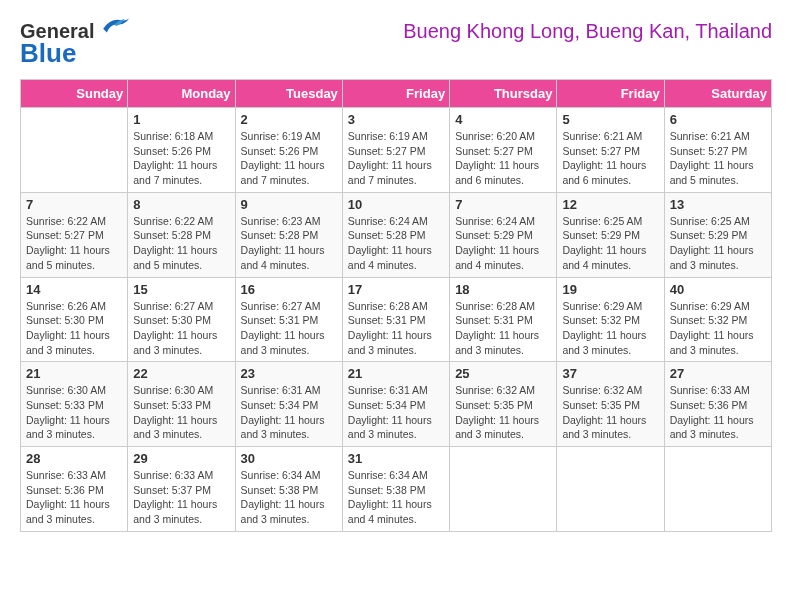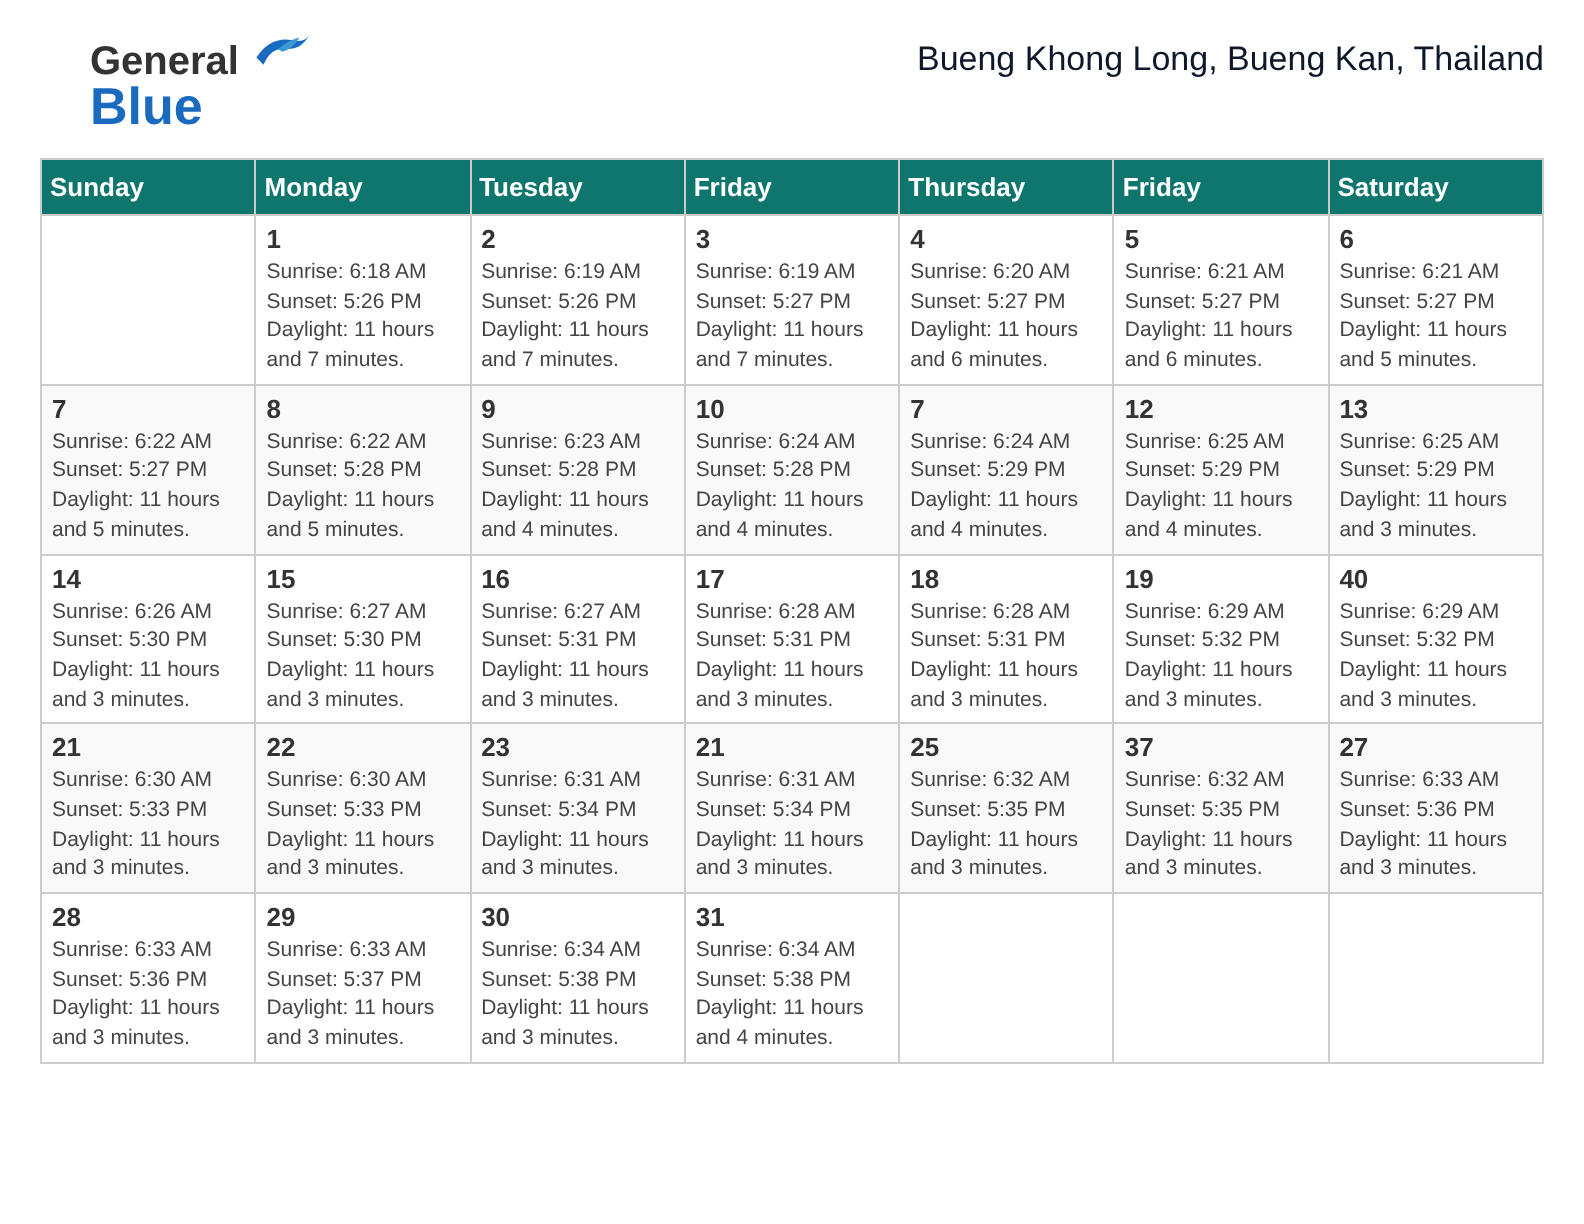--- a/index.html
+++ b/index.html
@@ -13,50 +13,49 @@
     .header {
       display: flex;
       justify-content: space-between;
       align-items: flex-start;
       margin-bottom: 10px;
     }
     .logo {
       display: flex;
       flex-direction: column;
       align-items: flex-start;
-      margin-left: 25px;
     }
     .logo-bird {
       width: 36px;
       height: 28px;
       margin-left: 55px;
       margin-top: -42px;
     }
     .title-section {
       text-align: right;
     }
     .month-year {
       font-size: 32px;
       color: #333;
       font-weight: normal;
     }
     .location {
-      font-size: 17px;
-      color: #0f172a;
+      font-size: 20px;
+      color: #a21caf;
     }
     .calendar {
       width: 100%;
       border-collapse: collapse;
       font-size: 11px;
     }
     .calendar th {
-      background-color: #0f766e;
+      background-color: #ec4899;
       color: white;
       padding: 6px 4px;
-      text-align: left;
+      text-align: right;
       font-size: 13px;
       font-weight: bold;
       border: 1px solid #ccc;
     }
     .calendar td {
       border: 1px solid #ccc;
       padding: 4px 5px;
       vertical-align: top;
       width: 107px;
       min-height: 80px;

